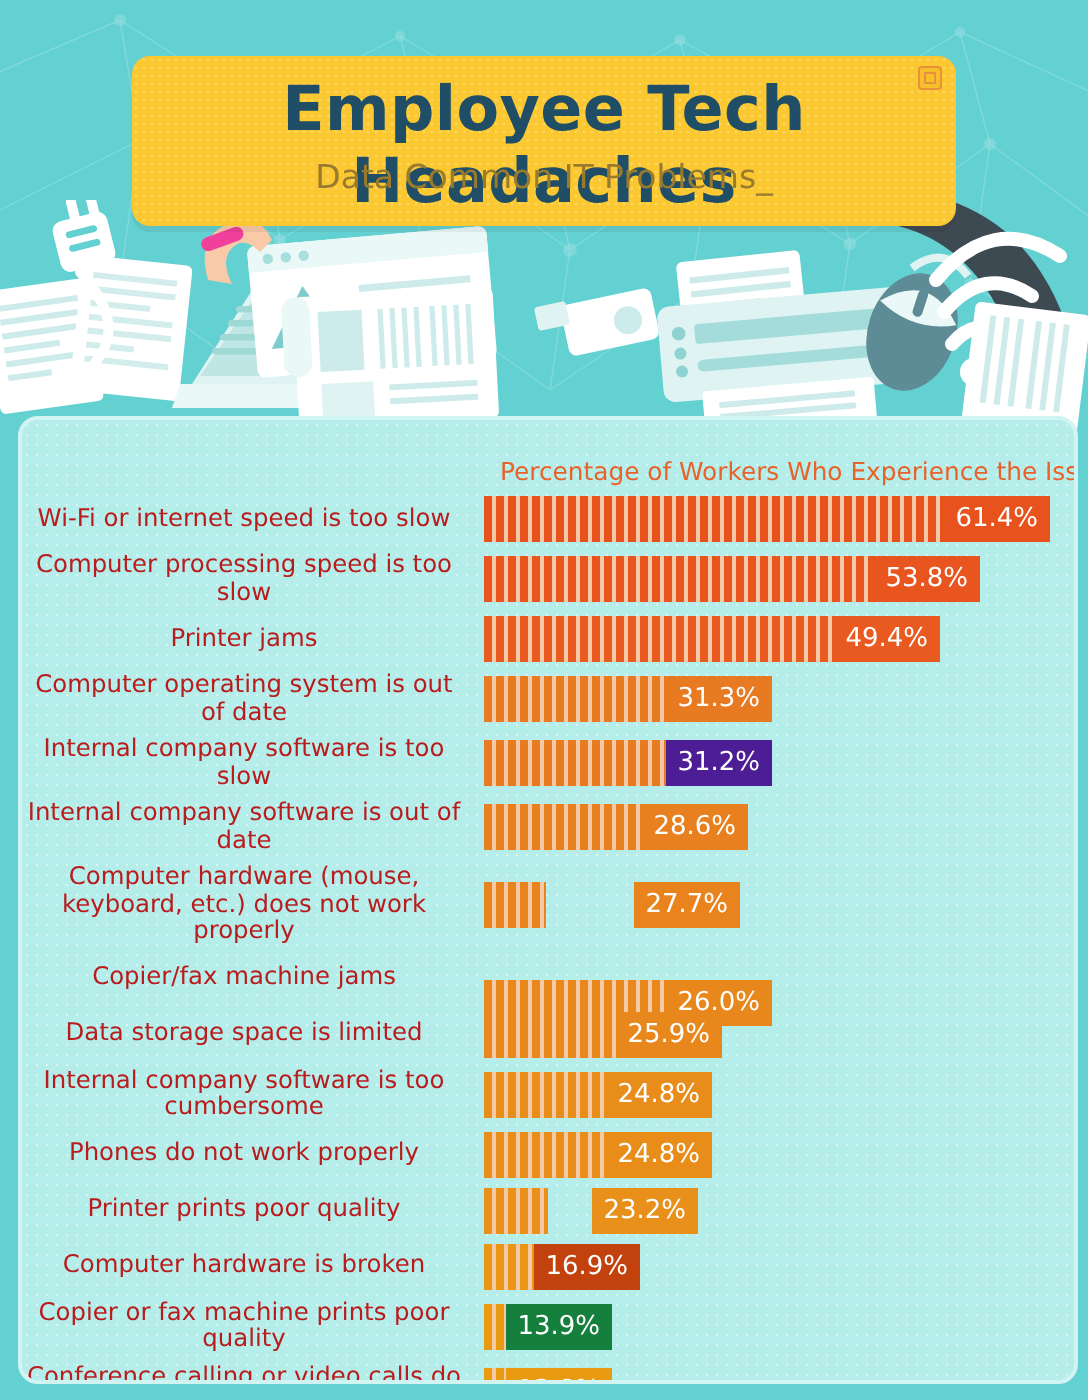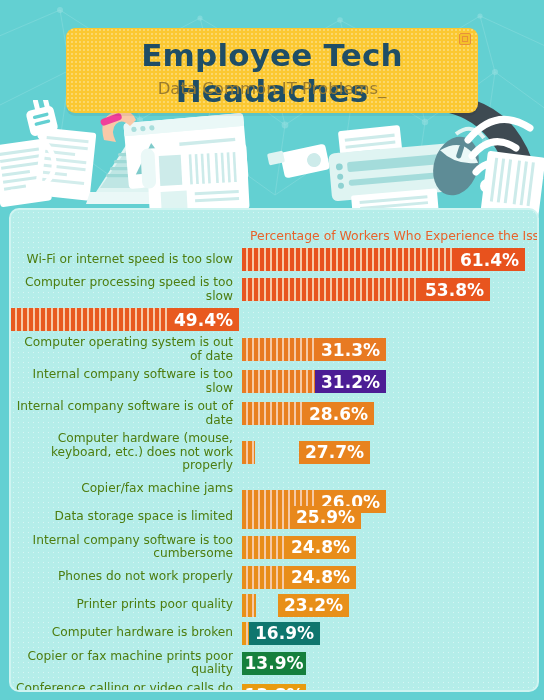--- a/index.html
+++ b/index.html
@@ -71,37 +71,37 @@
     position:absolute;left:239px;top:18px;
     font-size:12.4px;color:#E8622A;white-space:nowrap;z-index:2;
   }
   #rows{position:absolute;left:0;top:38px;width:526px;z-index:2;}
   .row{
     display:flex;align-items:center;
     margin-bottom:5px;
   }
   .row-label{
     width:231px;flex:0 0 231px;
-    text-align:right;padding-right:9px;box-sizing:border-box;
-    font-size:12.2px;line-height:13.5px;color:#4d7c0f;
+    text-align:center;padding-right:9px;box-sizing:border-box;
+    font-size:12.2px;line-height:13.5px;color:#b91c1c;
   }
   .bar-wrap{flex:1;display:flex;align-items:center;height:23px;}
   .bar{
     height:23px;display:flex;align-items:center;justify-content:flex-end;
     box-sizing:border-box;
   }
   .bar-stripes{
     height:23px;flex:1;
     background-size:6px 100%;
     background-repeat:repeat-x;
   }
   .bar-val{
     height:23px;display:flex;align-items:center;justify-content:center;
     padding:0 6px;box-sizing:border-box;
-    color:#fff;font-size:17px;font-weight:bold;
+    color:#fff;font-size:13px;font-weight:normal;
     min-width:46px;
   }
 </style>
 </head>
 <body>
 
 <div id="bg-top">
   <svg id="bg-net" viewBox="0 0 544 215" preserveAspectRatio="none">
     <g stroke="#ffffff" stroke-width="0.7" opacity="0.55" fill="none">
       <path d="M-10 40 L60 10 L130 55 L200 18 L270 60 L340 20 L410 58 L480 16 L554 50"></path>
@@ -318,20 +318,21 @@
       <div class="row">
         <div class="row-label">Computer processing speed is too slow</div>
         <div class="bar-wrap">
           <div class="bar" style="width: 248px;">
             <div class="bar-stripes" style="background-image: repeating-linear-gradient(90deg, rgb(232, 85, 30) 0px, rgb(232, 85, 30) 4px, rgb(246, 201, 166) 4px, rgb(246, 201, 166) 6px);"></div>
             <div class="bar-val" style="background: rgb(232, 85, 30);">53.8%</div>
           </div>
         </div>
       </div>
       <div class="row">
+        <div class="row-label">Printer jams</div>
         <div class="bar-wrap">
           <div class="bar" style="width: 228px;">
             <div class="bar-stripes" style="background-image: repeating-linear-gradient(90deg, rgb(232, 90, 31) 0px, rgb(232, 90, 31) 4px, rgb(246, 201, 166) 4px, rgb(246, 201, 166) 6px);"></div>
             <div class="bar-val" style="background: rgb(232, 90, 31);">49.4%</div>
           </div>
         </div>
       </div>
       <div class="row">
         <div class="row-label">Computer operating system is out of date</div>
         <div class="bar-wrap">
@@ -411,21 +412,21 @@
             <div class="bar-stripes" style="background-image: repeating-linear-gradient(90deg, rgb(232, 144, 25) 0px, rgb(232, 144, 25) 4px, rgb(246, 201, 166) 4px, rgb(246, 201, 166) 6px);"></div>
             <div class="bar-val" style="background: rgb(232, 144, 25);">23.2%</div>
           </div>
         </div>
       </div>
       <div class="row">
         <div class="row-label">Computer hardware is broken</div>
         <div class="bar-wrap">
           <div class="bar" style="width: 78px;">
             <div class="bar-stripes" style="background-image: repeating-linear-gradient(90deg, rgb(232, 150, 20) 0px, rgb(232, 150, 20) 4px, rgb(246, 201, 166) 4px, rgb(246, 201, 166) 6px);"></div>
-            <div class="bar-val" style="background: #0f766e;">16.9%</div>
+            <div class="bar-val" style="background: #c2410c;">16.9%</div>
           </div>
         </div>
       </div>
       <div class="row">
         <div class="row-label">Copier or fax machine prints poor quality</div>
         <div class="bar-wrap">
           <div class="bar" style="width: 64px;">
             <div class="bar-stripes" style="background-image: repeating-linear-gradient(90deg, rgb(232, 154, 17) 0px, rgb(232, 154, 17) 4px, rgb(246, 201, 166) 4px, rgb(246, 201, 166) 6px);"></div>
             <div class="bar-val" style="background: #15803d;">13.9%</div>
           </div>

